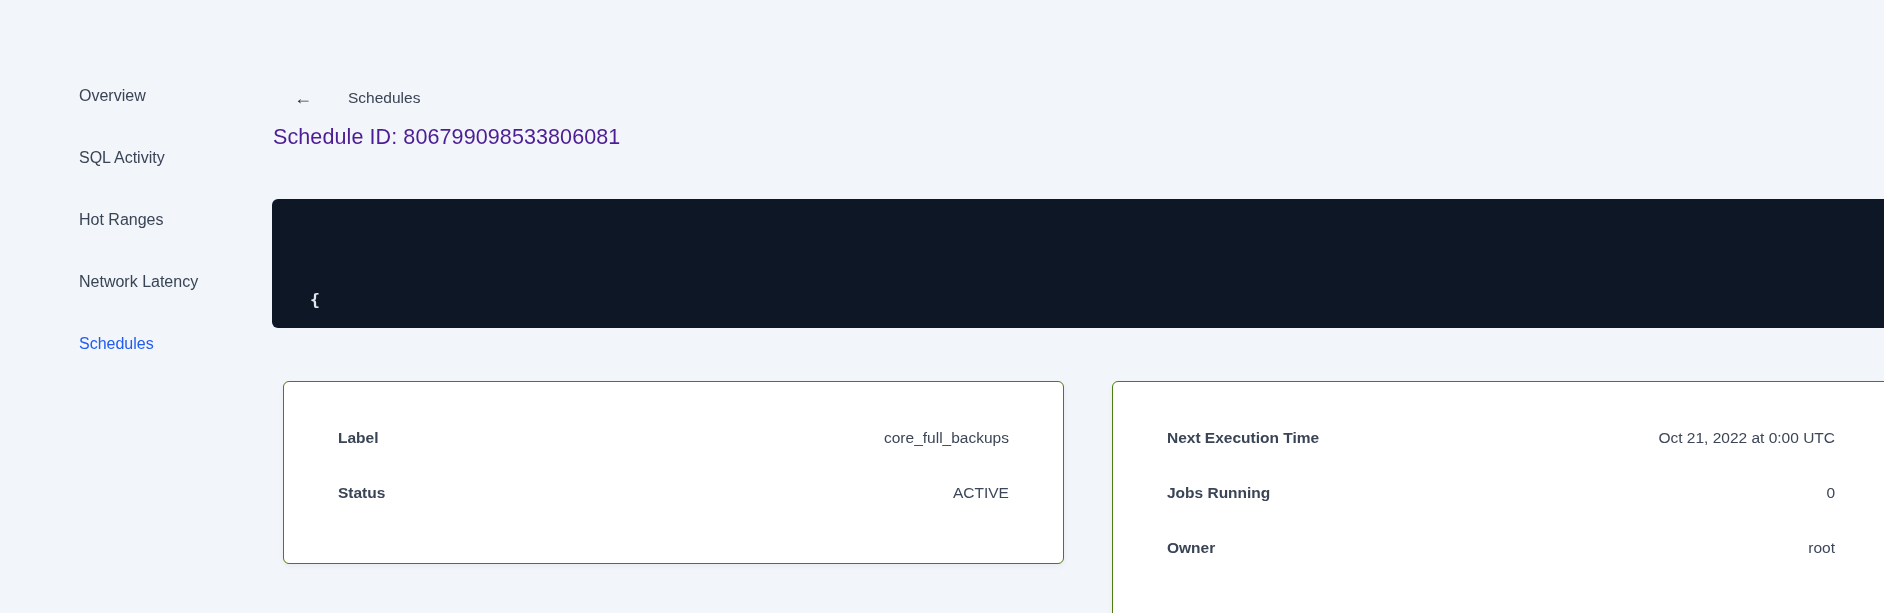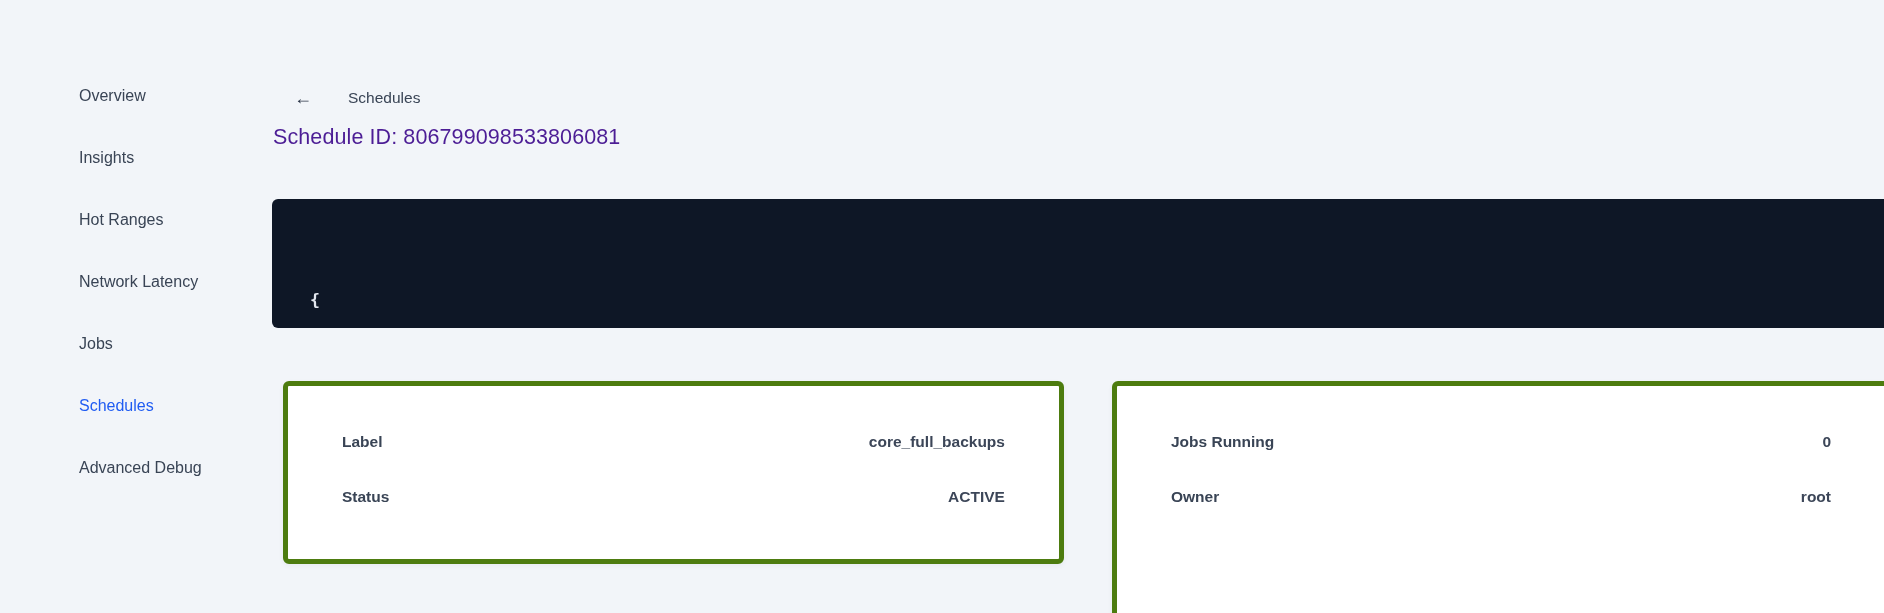--- a/index.html
+++ b/index.html
@@ -59,46 +59,44 @@
   }
 
   
   .cards {
     position: absolute; left: 235px; top: 333px;
     width: 1631px;
     display: flex; gap: 24px; align-items: flex-start;
   }
   .card {
     background: #ffffff;
-    border: 5px solid #4d7c0f;
+    border: 1px solid #4d7c0f;
     border-radius: 6px;
     box-shadow: 0 2px 5px rgba(60, 80, 110, 0.06);
     padding: 22px 30px;
   }
   .card.details-card  { width: 805px; height: 183px; }
   .card.schedule-card { width: 802px; height: 271px; }
   .card-row {
     height: 43px;
     display: flex; justify-content: space-between; align-items: center;
     font-size: 15.5px;
   }
   .row-label { font-weight: 700; color: #394455; }
-  .row-value { font-weight: 700; color: #3c4658; text-align: center; }
+  .row-value { font-weight: 400; color: #3c4658; text-align: center; }
 </style>
 </head>
 <body>
 
 <ul class="sidebar">
   <li>Overview</li>
-  <li>Insights</li>
+  <li>SQL Activity</li>
   <li>Hot Ranges</li>
   <li>Network Latency</li>
-  <li>Jobs</li>
   <li class="active">Schedules</li>
-  <li>Advanced Debug</li>
 </ul>
 
 <div class="back-row">
   <span class="arrow">←</span>
   <span>Schedules</span>
 </div>
 
 <h1 class="page-title">Schedule ID: 806799098533806081</h1>
 
 <div class="code-block">
@@ -115,20 +113,24 @@
       <span class="row-value">core_full_backups</span>
     </div>
     <div class="card-row">
       <span class="row-label">Status</span>
       <span class="row-value">ACTIVE</span>
     </div>
   </div>
 
   <div class="card schedule-card">
     <div class="card-row">
+      <span class="row-label">Next Execution Time</span>
+      <span class="row-value">Oct 21, 2022 at 0:00 UTC</span>
+    </div>
+    <div class="card-row">
       <span class="row-label">Jobs Running</span>
       <span class="row-value">0</span>
     </div>
     <div class="card-row">
       <span class="row-label">Owner</span>
       <span class="row-value">root</span>
     </div>
   </div>
 
 </div>

